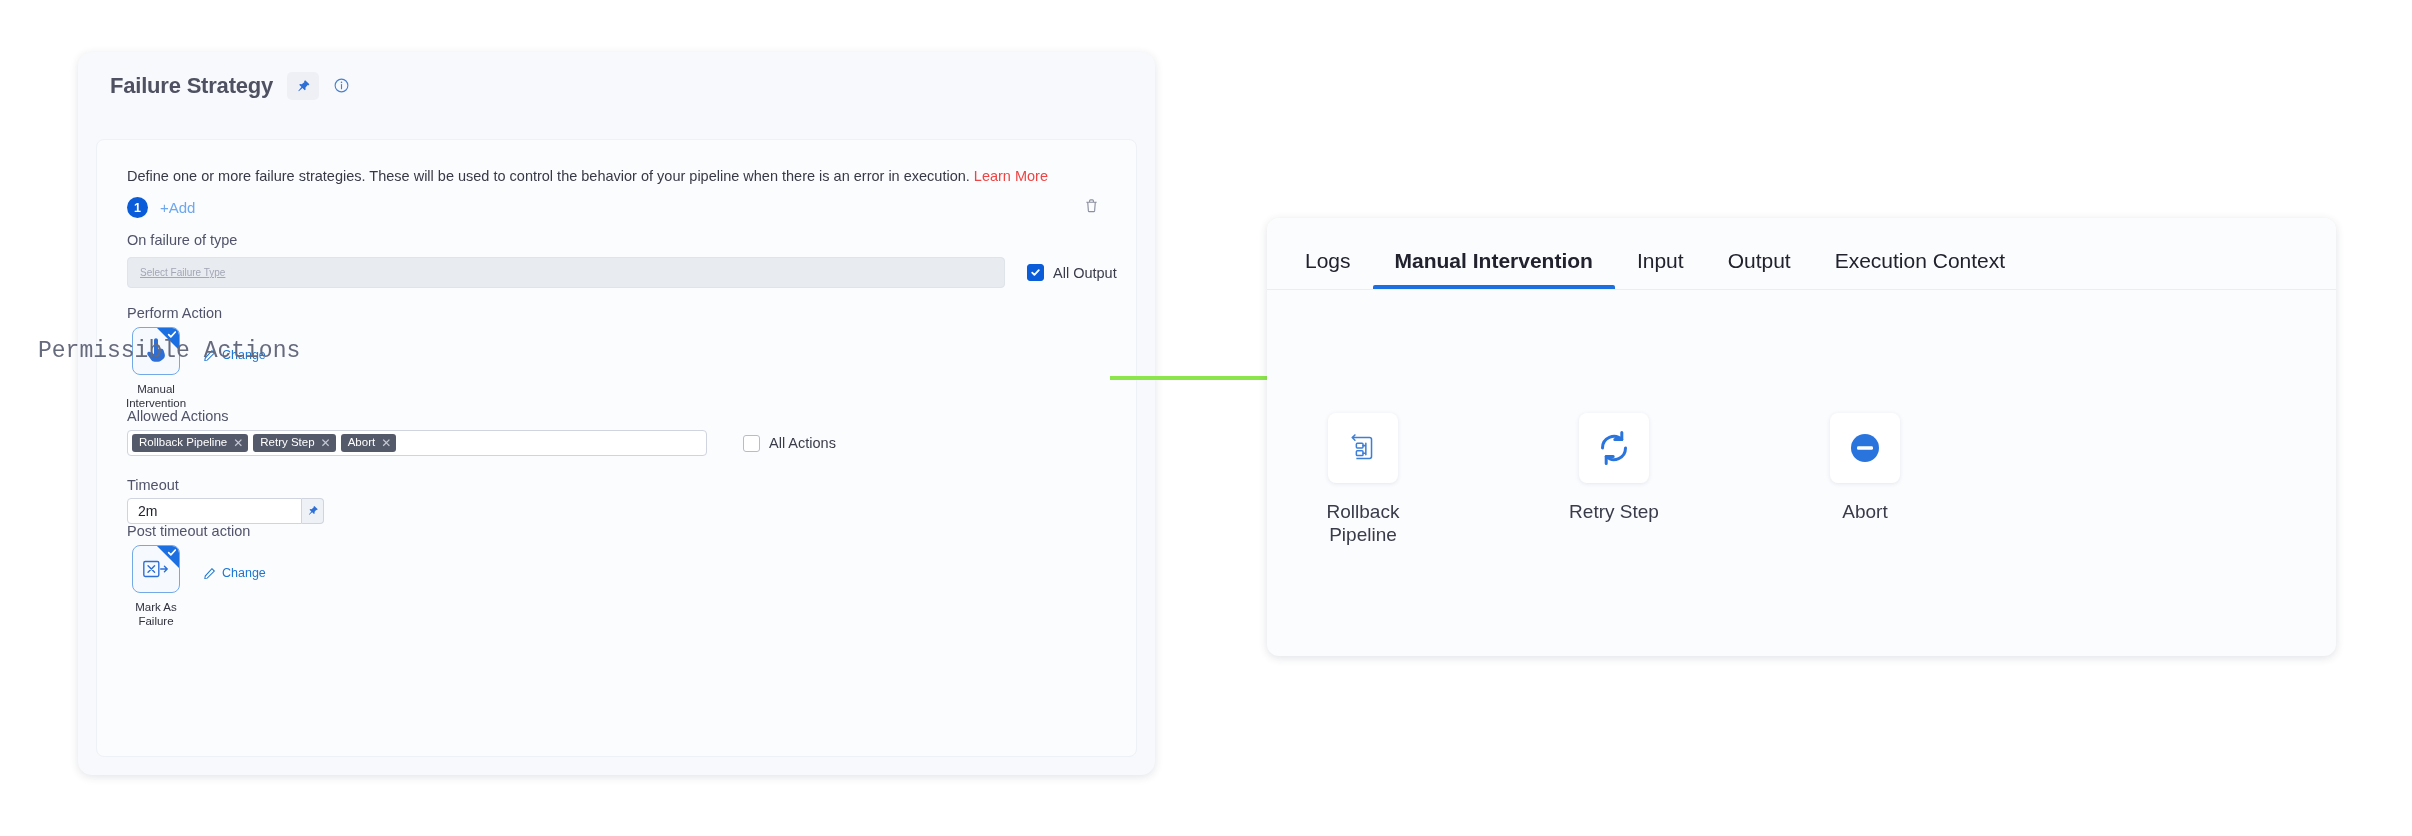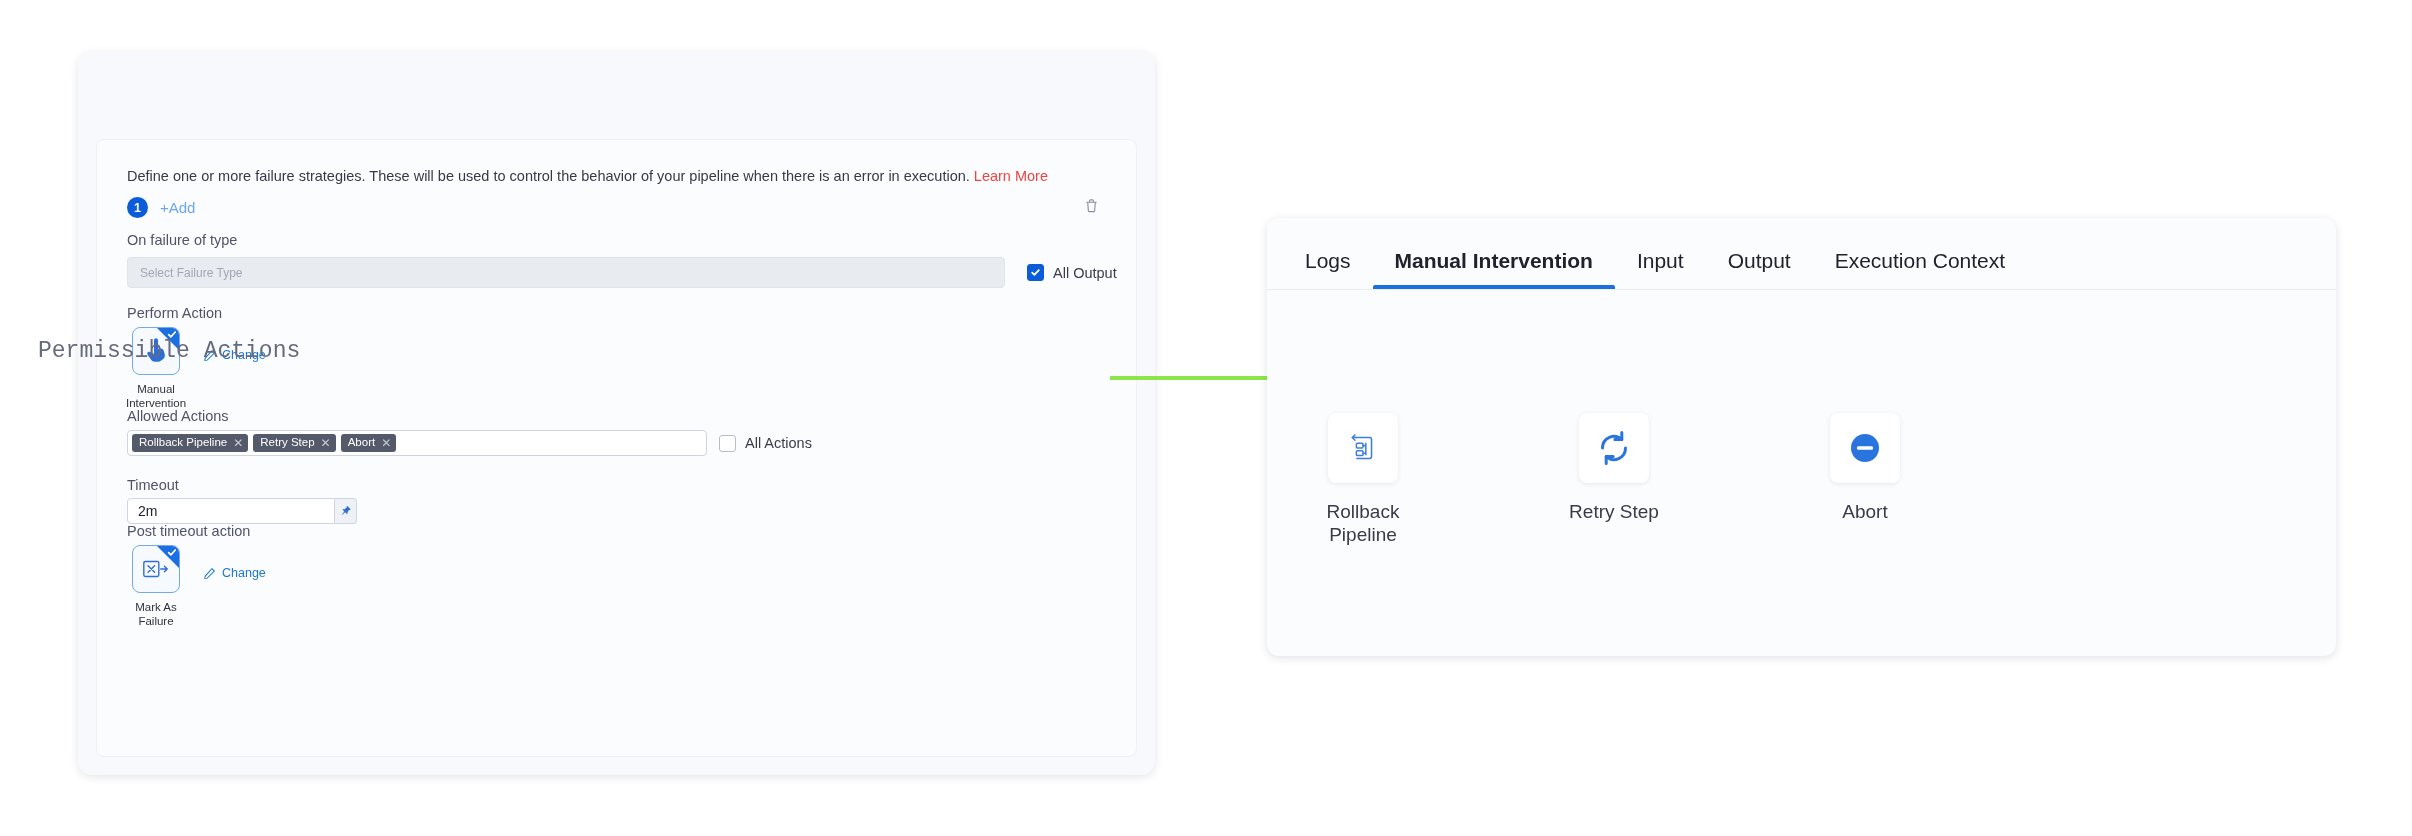--- a/index.html
+++ b/index.html
@@ -55,21 +55,21 @@
   .trash-btn { position: absolute; right: 33px; top: 57px; width: 20px; height: 22px; }
 
   .field-label { font-size: 14.5px; color: #51536a; }
 
   .l-onfail  { position: absolute; left: 30px; top: 92px; }
   .sel-row   { position: absolute; left: 30px; top: 117px; display: flex; align-items: center; gap: 22px; }
   .sel-box {
     width: 878px; height: 31px; background: #e8ebf0;
     border: 1px solid #dfe3ea; border-radius: 4px;
     display: flex; align-items: center; padding: 4px 12px;
-    font-size: 12px; color: #a3a7b5;
+    font-size: 10px; color: #a3a7b5; text-decoration: underline;
   }
   .cb-row { display: flex; align-items: center; gap: 9px; }
   .cb {
     width: 17px; height: 17px; border-radius: 3px;
     border: 1.5px solid #b7bcc9; background: #fff;
     display: flex; align-items: center; justify-content: center;
   }
   .cb.checked { background: #0b5cd8; border-color: #0b5cd8; }
   .cb-lbl { font-size: 14.5px; color: #3a3b49; }
 
@@ -86,37 +86,37 @@
     background: #1b6fe0; clip-path: polygon(100% 0, 0 0, 100% 100%);
   }
   .tile-corner svg { position: absolute; right: 2px; top: 2px; }
   .tile-cap { margin-top: 7px; font-size: 11.5px; color: #30313d; text-align: center; line-height: 1.22; }
   .change-link {
     display: flex; align-items: center; gap: 6px; margin-top: 21px;
     font-size: 12.5px; color: #1d76d2;
   }
 
   .l-allowed { position: absolute; left: 30px; top: 268px; }
-  .tags-row  { position: absolute; left: 30px; top: 290px; display: flex; align-items: center; gap: 12px; }
+  .tags-row  { position: absolute; left: 30px; top: 290px; display: flex; align-items: center; gap: 36px; }
   .tags-box {
     width: 580px; height: 26px; background: #fff;
     border: 1px solid #cfd4de; border-radius: 4px;
     display: flex; align-items: center; gap: 5px; padding: 0 4px;
   }
   .tag {
     display: flex; align-items: center; gap: 6px;
     background: #555a6b; color: #fff; border-radius: 3px;
     font-size: 11.5px; padding: 2px 5px 2px 7px; height: 18px; line-height: 1;
   }
   .tag .x { color: #c7cbd6; font-size: 12px; cursor: pointer; }
 
   .l-timeout { position: absolute; left: 30px; top: 337px; }
   .timeout-row { position: absolute; left: 30px; top: 358px; display: flex; align-items: center; }
   .timeout-input {
-    width: 208px; height: 26px; background: #fff;
+    width: 175px; height: 26px; background: #fff;
     border: 1px solid #cfd4de; border-radius: 4px 0 0 4px;
     display: flex; align-items: center; padding: 0 10px;
     font-size: 14px; color: #22232e;
   }
   .timeout-pin {
     width: 22px; height: 26px; background: #eef1f6;
     border: 1px solid #cfd4de; border-left: none; border-radius: 0 4px 4px 0;
     display: flex; align-items: center; justify-content: center;
   }
   .l-post { position: absolute; left: 30px; top: 383px; }
@@ -168,20 +168,35 @@
     text-align: center; line-height: 1.22;
   }
 </style>
 </head>
 <body>
 
 <div id="root">
 
   <div class="left-card">
 
+    <div class="card-head">
+      <span class="card-title">Failure Strategy</span>
+      <span class="pin-btn">
+        <svg width="15" height="15" viewBox="0 0 16 16" fill="#2d6fd6">
+          <path d="M9.8 1.2 8.5 2.5l.6.6-3 2.4-1.7-.3-1 1 2.4 2.4-3.3 3.9.5.5 3.9-3.3 2.4 2.4 1-1-.3-1.7 2.4-3 .6.6 1.3-1.3z"></path>
+        </svg>
+      </span>
+      <span class="info-ico">
+        <svg width="17" height="17" viewBox="0 0 20 20" fill="none" stroke="#4a7fd0" stroke-width="1.3">
+          <circle cx="10" cy="10" r="7.5"></circle>
+          <circle cx="10" cy="6.3" r=".95" fill="#4a7fd0" stroke="none"></circle>
+          <path d="M10 8.8v5" stroke-linecap="round"></path>
+        </svg>
+      </span>
+    </div>
 
     <div class="inner-panel">
 
       <div class="desc">
         <span>Define one or more failure strategies. These will be used to control the behavior of your pipeline when there is an error in execution.</span>
         <a href="#">Learn More</a>
       </div>
 
       <div class="idx-row">
         <span class="idx-badge">1</span>

